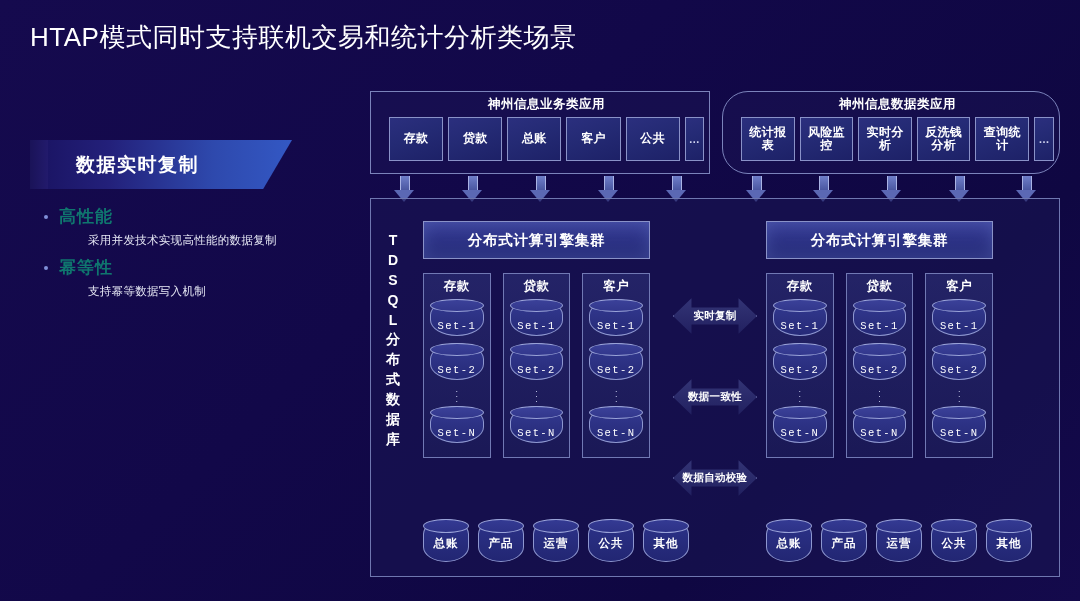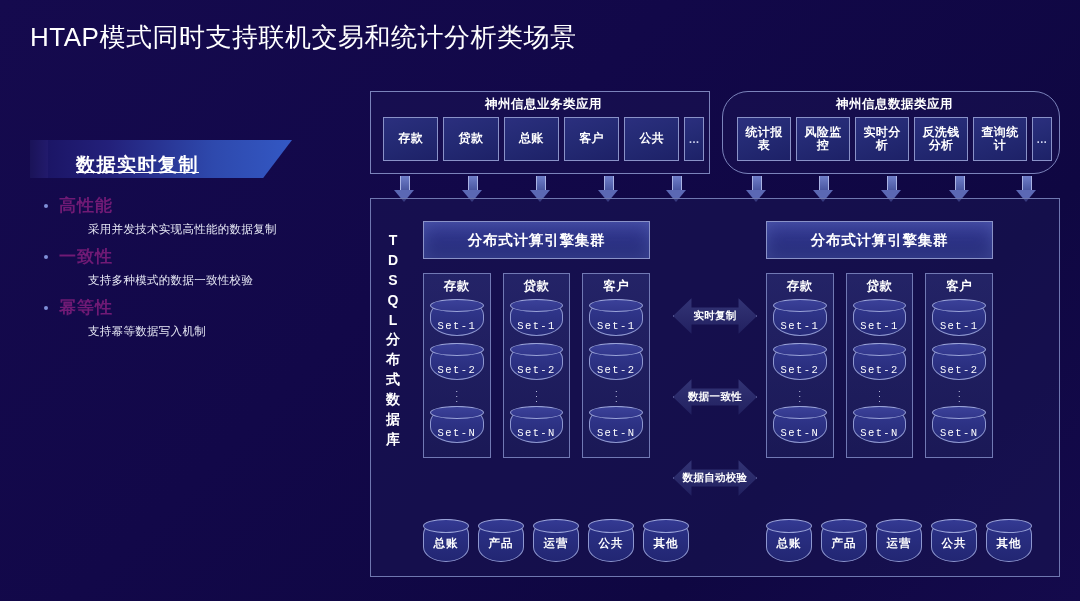--- a/index.html
+++ b/index.html
@@ -15,55 +15,55 @@
   
   #page-title{
     position:absolute; left:30px; top:20px;
     font-size:26px; font-weight:400; letter-spacing:.5px;
     color:#ffffff; white-space:nowrap;
   }
 
   
   #left-panel{ position:absolute; left:30px; top:140px; width:330px; }
   #banner{
-    position:relative; height:38px; width:262px;
+    position:relative; height:49px; width:262px;
     background:linear-gradient(90deg,#191260 0%,#23207a 30%,#2e49ad 70%,#3358c4 100%);
     clip-path:polygon(0 0, 100% 0, 89% 100%, 0 100%);
-    display:flex; align-items:flex-end;text-decoration:underline;
+    display:flex; align-items:center;
   }
   #banner .bar{
     position:absolute; left:0; top:0; width:18px; height:100%;
     background:linear-gradient(90deg,#1a1358,#221a6c);
   }
   #banner-text{
     position:relative; z-index:2; margin-left:46px;
     font-size:19px; font-weight:bold; letter-spacing:1.5px; color:#fff;
   }
 
   
   #feature-list{ margin-top:16px; padding-left:14px; }
   .feature{ margin-bottom:8px; }
   .feature-head{ display:flex; align-items:center; }
   .bullet{
     width:4px; height:4px; border-radius:50%;
     background:#7f8fd8; margin-right:11px; flex:none;
   }
   .feature-title{
-    font-size:17px; font-weight:bold; color:#701a75; letter-spacing:1px;
+    font-size:17px; font-weight:bold; color:#0f766e; letter-spacing:1px;
   }
   .feature-desc{
     margin-left:44px; margin-top:5px; font-size:11.5px;
     color:#e8eaf6; letter-spacing:.3px; font-weight:normal;
   }
 
   
   .app-group{
     position:absolute; border:1px solid #7b83bb;
     background:rgba(32,26,92,.35);
-    padding:4px 5px 6px 12px;
+    padding:4px 5px 6px 18px;
   }
   #app-group-business{ left:370px; top:91px; width:340px; height:83px; }
   #app-group-data{ left:722px; top:91px; width:338px; height:83px;border-radius:26px; }
   .app-group-title{
     text-align:center; font-size:12.5px; font-weight:bold;
     color:#fff; letter-spacing:.5px; margin-bottom:4px;
   }
   .app-chips{ display:flex; gap:5px; justify-content:center; }
   .app-chip{
     border:1px solid #8a92c8;
@@ -208,27 +208,20 @@
   <div id="feature-list">
 
     <div class="feature">
       <div class="feature-head">
         <span class="bullet"></span>
         <span class="feature-title">高性能</span>
       </div>
       <div class="feature-desc">采用并发技术实现高性能的数据复制</div>
     </div>
 
-    <div class="feature">
-      <div class="feature-head">
-        <span class="bullet"></span>
-        <span class="feature-title">一致性</span>
-      </div>
-      <div class="feature-desc">支持多种模式的数据一致性校验</div>
-    </div>
 
     <div class="feature">
       <div class="feature-head">
         <span class="bullet"></span>
         <span class="feature-title">幂等性</span>
       </div>
       <div class="feature-desc">支持幂等数据写入机制</div>
     </div>
 
   </div>

